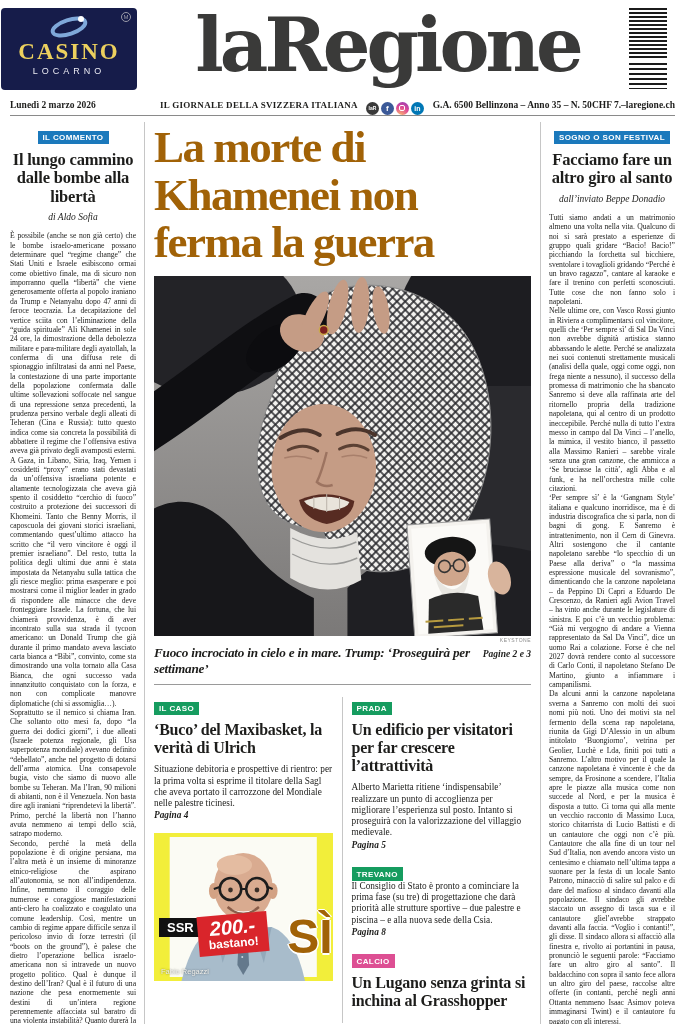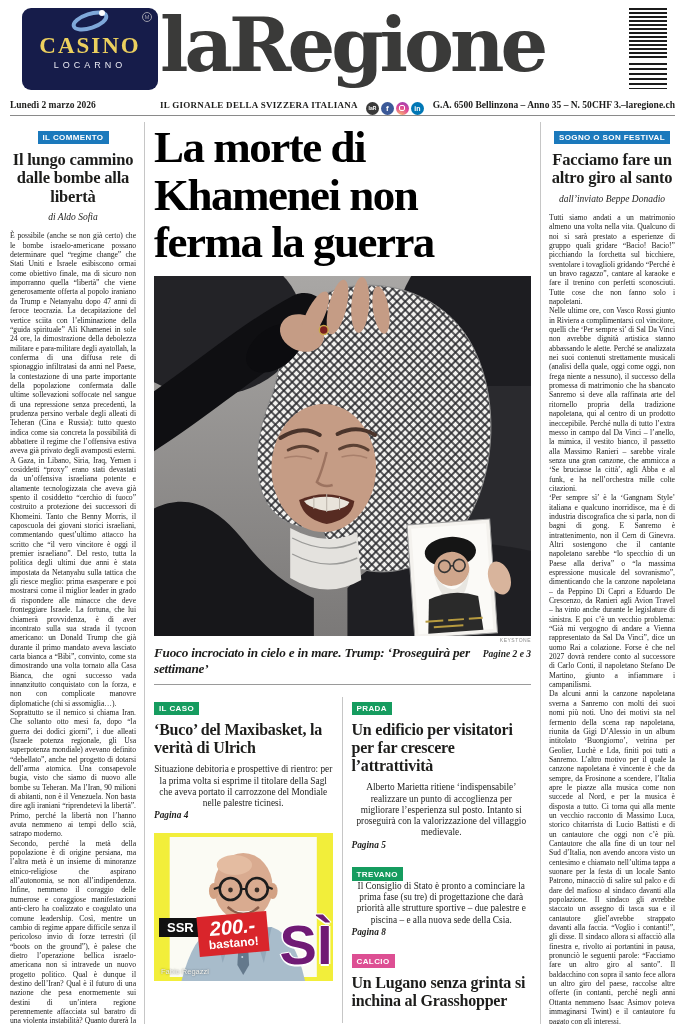--- a/index.html
+++ b/index.html
@@ -5,30 +5,30 @@
   * { margin:0; padding:0; box-sizing:border-box; }
   html,body { background:#e8e8e8; }
   .page {
     position:relative; width:685px; height:1024px; margin:0 auto;
     background:#fff; overflow:hidden;
     font-family:"Liberation Serif", serif; color:#1d1d1b;
   }
   
   .header { position:relative; height:94px; padding:8px 10px 0 10px; }
   .casino-ad {
-    position:absolute; left:22px; top:8px; width:136px; height:82px;
-    background:#161c4a; border-radius:9px; text-align:center; 
+    position:absolute; left:1px; top:8px; width:136px; height:82px;
+    background:#161c4a; border-radius:4px; text-align:center; padding-top:6px;
   }
   .casino-swirl { display:block; margin:0 auto; }
   .casino-line1 { font-family:"Liberation Serif",serif; color:#ecd05e; font-weight:bold; font-size:23px; letter-spacing:2px; line-height:1; }
   .casino-line2 { color:#e9e9f2; font-family:"Liberation Sans",sans-serif; font-size:9px; letter-spacing:4px; margin-top:3px; }
   .rg-icon { position:absolute; right:6px; top:4px; width:10px; height:10px; border:1px solid #9a9aa8; border-radius:50%; font-size:6px; color:#9a9aa8; line-height:9px; text-align:center; font-family:"Liberation Sans",sans-serif;}
   .masthead {
     position:absolute; left:160px; right:70px; top:0; height:92px;
-    font-family:"DejaVu Serif",serif; font-weight:bold;
+    text-align:center; font-family:"DejaVu Serif",serif; font-weight:bold;
     font-size:75px; letter-spacing:-4px; color:#3a3a39; line-height:90px;
   }
   .barcode { position:absolute; right:18px; top:8px; width:38px; }
   .barcode .bars1 { height:50px; background:repeating-linear-gradient(180deg,#1b1b1b 0 2px,#fff 2px 4px); }
   .barcode .bars2 { margin-top:5px; height:26px; background:repeating-linear-gradient(180deg,#1b1b1b 0 2px,#fff 2px 5px); }
   
   .dateline {
     position:relative; margin:0 10px; height:22px; border-bottom:1px solid #8a8a8a;
     display:flex; align-items:center; font-size:9.5px; font-weight:bold;
   }
@@ -53,47 +53,47 @@
            font-size:8px; letter-spacing:0.4px; color:#fff; padding:2.5px 5px 2px 5px; }
   .badge.blue  { background:#1b79bc; }
   .badge.green { background:#169c5f; }
   .badge.pink  { background:#dd4f93; }
   .center-text { text-align:center; }
   
   .op-head { font-size:16.5px; font-weight:bold; line-height:1.12; margin:7px 0 6px 0; letter-spacing:-0.2px; }
   .op-byline { font-style:italic; font-size:9.5px; margin-bottom:9px; }
   .op-body p { font-size:7.7px; line-height:9.35px; text-align:justify; hyphens:auto; letter-spacing:-0.05px; }
   
-  .lead-headline { font-size:45px; font-weight:bold; line-height:1.06; letter-spacing:-1.5px; color:#000000; margin-top:2px; }
+  .lead-headline { font-size:45px; font-weight:bold; line-height:1.06; letter-spacing:-1.5px; color:#a16207; margin-top:2px; }
   .lead-photo { margin-top:9px; width:100%; height:360px; background:#888; }
   .lead-photo svg { width:100%; height:100%; display:block; }
   .photo-credit { text-align:right; font-family:"Liberation Sans",sans-serif; font-size:5px; color:#8a8a8a; letter-spacing:0.5px; margin-top:1px; }
   .caption-row { display:flex; align-items:baseline; margin-top:2px; }
   .caption { font-size:13.2px; font-weight:bold; font-style:italic; letter-spacing:-0.2px; }
   .pages-ref { margin-left:auto; font-style:italic; font-size:9.5px; font-weight:bold; white-space:nowrap; padding-left:8px; }
   .center-rule { border:none; border-top:1px solid #9a9a9a; margin:7px 0 0 0; }
   
   .subgrid { display:grid; grid-template-columns:1fr 1fr; margin-top:12px; }
   .sub-left { padding-right:9px; border-right:1px solid #c6c6c6; }
   .sub-right{ padding-left:9px; }
   .news h3 { font-size:16px; font-weight:bold; line-height:1.13; letter-spacing:-0.2px; margin:6px 0 7px 0; }
-  .news .teaser { font-size:9.3px; line-height:11.3px; text-align:center; }
+  .news .teaser { font-size:9.3px; line-height:11.3px; text-align:left; }
   .news .pageref { font-size:9.3px; font-style:italic; margin-top:1px;font-weight:bold; }
   .news { margin-bottom:13px; }
   
   .bottom-ad { position:relative; margin-top:13px; width:100%; height:148px; background:#f2ee3a; overflow:hidden; }
   .bottom-ad svg { position:absolute; inset:0; width:100%; height:100%; }
   .ad-ssr { position:absolute; left:5px; bottom:44px; background:#111; color:#fff;
             font-family:"Liberation Sans",sans-serif; font-weight:bold; font-size:13px; padding:2px 8px; }
   .ad-ribbon { position:absolute; left:44px; bottom:28px; background:#d9252b; color:#fff; text-align:center;
                font-family:"Liberation Sans",sans-serif; transform:rotate(-5deg); padding:3px 10px 4px 10px; }
   .ad-ribbon .r1 { font-size:20px; font-weight:bold; font-style:italic; line-height:1; }
   .ad-ribbon .r2 { font-size:12px; font-weight:bold; line-height:1.05; }
-  .ad-si { position:absolute; right:0px; bottom:8px; color:#701a75; font-family:"Liberation Sans",sans-serif;
-           font-size:56px; font-weight:bold; line-height:1;
+  .ad-si { position:absolute; right:0px; bottom:20px; color:#a16207; font-family:"Liberation Sans",sans-serif;
+           font-size:48px; font-weight:bold; line-height:1;
            text-shadow:-1.5px 0 #fff,1.5px 0 #fff,0 -1.5px #fff,0 1.5px #fff; }
   .ad-person { position:absolute; left:7px; bottom:5px; color:#f2f2ee; font-family:"Liberation Sans",sans-serif;
                font-size:7.5px; text-shadow:0 0 2px rgba(0,0,0,.55); }
 </style>
 </head>
 <body>
 
 <div class="page">
 
   <div class="header">
@@ -118,21 +118,21 @@
     <div class="socials">
       <span class="soc app">laR</span>
       <span class="soc fb">f</span>
       <span class="soc ig">
           <i></i>
         </span>
       <span class="soc in">in</span>
     </div>
     <div class="right">
       <span>G.A. 6500 Bellinzona – Anno 35 – N. 50</span>
-      <span>CHF 3.–</span>
+      <span>CHF 7.–</span>
       <span>laregione.ch</span>
     </div>
   </div>
 
   <div class="main">
 
     <div class="col-left center-text">
       <span class="badge blue">IL COMMENTO</span>
       <h2 class="op-head">Il lungo cammino dalle bombe alla libertà</h2>
       <div class="op-byline">di Aldo Sofia</div>

